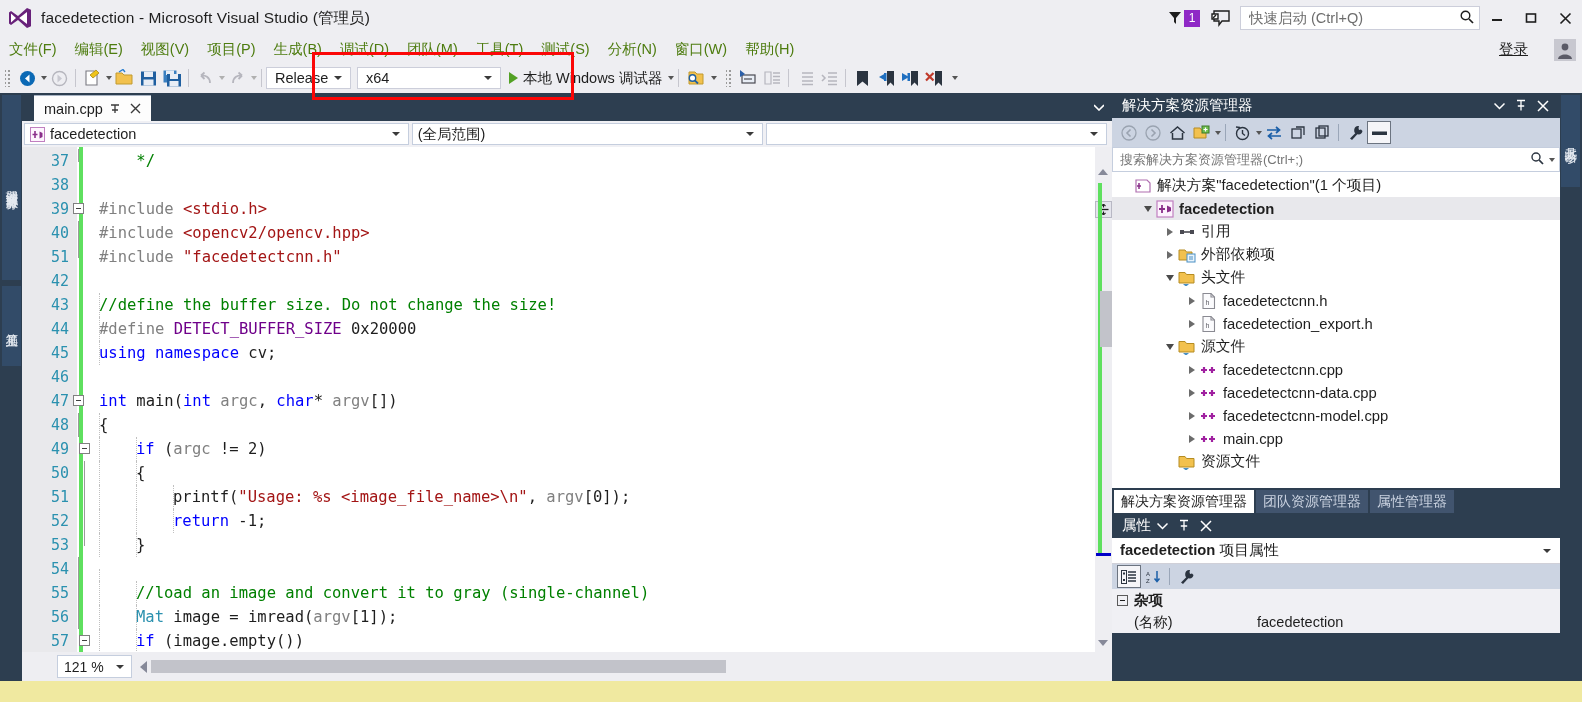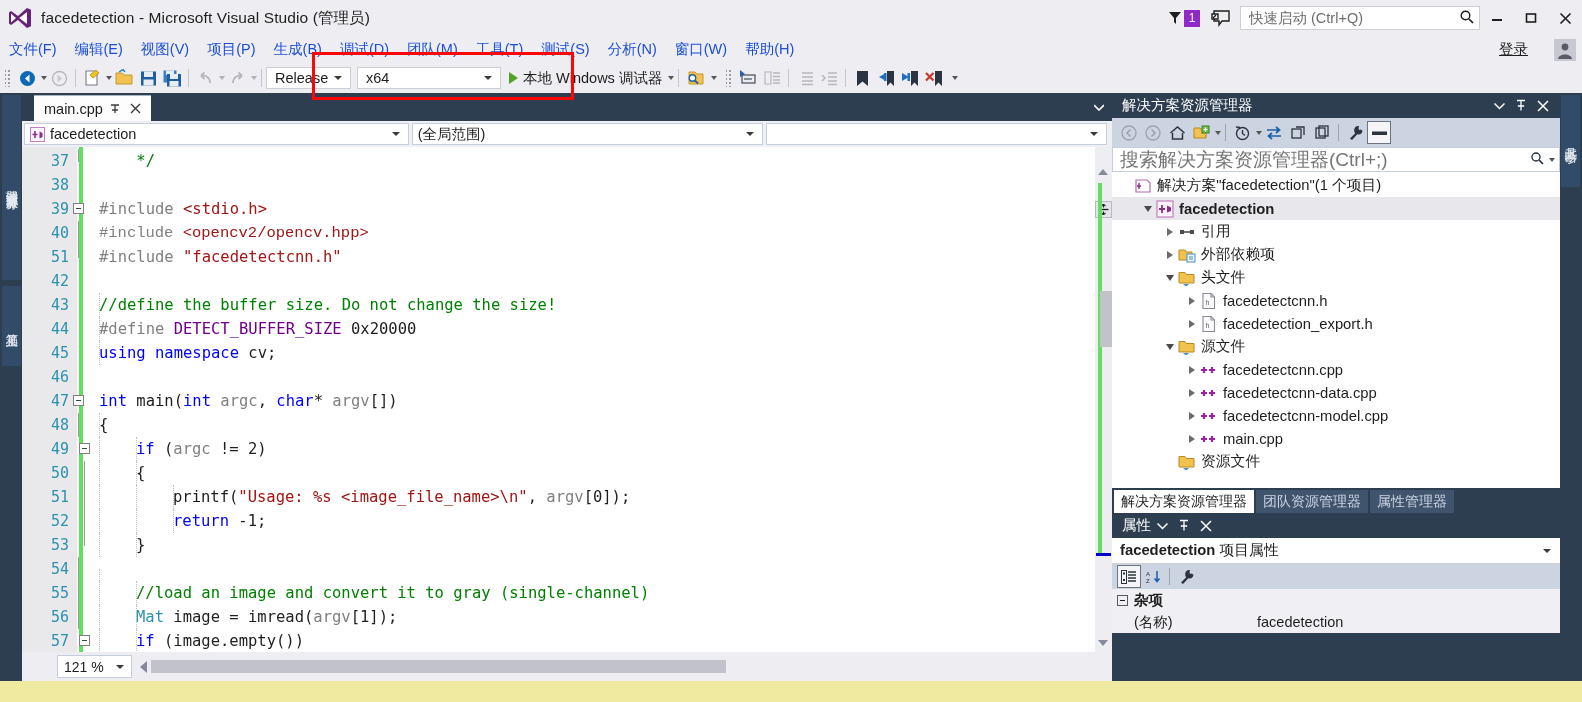--- a/index.html
+++ b/index.html
@@ -49,21 +49,21 @@
     justify-content: center; color: #1e1e1e;
   }
   .win-btn svg { display: block; }
 
   
   #menubar {
     position: absolute; left: 0; top: 36px; width: 1582px; height: 27px;
     background: #eeeef2; display: flex; align-items: center;
   }
   .menu-item {
-    font-size: 14.5px; color: #1d4ed8; padding: 3px 9px; white-space: nowrap;
+    font-size: 14.5px; color: #4d7c0f; padding: 3px 9px; white-space: nowrap;
   }
   #menubar-right { margin-left: auto; display: flex; align-items: center; padding-right: 6px; }
   #signin {
     font-size: 14.5px; color: #1e1e1e; text-decoration: underline; margin-right: 26px;
   }
   #account-icon {
     width: 22px; height: 22px; background: #c8c8d0; position: relative;
   }
 
   
@@ -296,21 +296,21 @@
   }
   .se-btn {
     width: 24px; height: 23px; display: flex; align-items: center;
     justify-content: center; position: relative;
   }
   .se-sep { width: 1px; height: 17px; background: #9aa6b8; margin: 0 4px; }
   .se-btn.active { background: #f5f5f8; border: 1px solid #6c7480; }
   #se-search {
     height: 25px; background: #fff; border: 1px solid #c5cede;
     display: flex; align-items: center; padding: 0 4px 0 7px;
-    font-size: 19px; color: #767676;
+    font-size: 13px; color: #767676;
   }
   #se-search .ss-text { flex: 1; white-space: nowrap; }
   #se-tree {
     background: #fff; height: 316px; overflow: hidden; padding-top: 2px;
     font-size: 14.8px; color: #1e1e1e;
   }
   .trow { height: 23px; display: flex; align-items: center; white-space: nowrap; }
   .texp {
     width: 16px; height: 23px; flex: none; display: flex;
     align-items: center; justify-content: center;
@@ -652,21 +652,21 @@
       </div>
     </div>
 
     <div id="codepane">
       <div id="gutter-bg"></div>
       <div class="changebar"></div>
       <div id="codelines">
           <div class="cline"><span class="lnum">37</span><span class="foldcol"><span class="vline" style="height: 13px;"></span></span><span class="codetext" style="position: relative;"><span style="padding-left: 0px;"><span class="id">    </span><span class="cm">*/</span></span></span></div>
           <div class="cline"><span class="lnum">38</span><span class="foldcol"></span><span class="codetext" style="position: relative;"><span style="padding-left: 0px;"></span></span></div>
           <div class="cline"><span class="lnum">39</span><span class="foldcol"><span class="fold-box"></span></span><span class="codetext" style="position: relative;"><span style="padding-left: 0px;"><span class="pp">#include </span><span class="st">&lt;stdio.h&gt;</span></span></span></div>
-          <div class="cline"><span class="lnum">40</span><span class="foldcol"><span class="vline"></span></span><span class="codetext" style="position: relative; font-family: Liberation Mono, monospace;"><span style="padding-left: 0px;"><span class="pp">#include </span><span class="st">&lt;opencv2/opencv.hpp&gt;</span></span></span></div>
+          <div class="cline"><span class="lnum">40</span><span class="foldcol"><span class="vline"></span></span><span class="codetext" style="position: relative;"><span style="padding-left: 0px;"><span class="pp">#include </span><span class="st">&lt;opencv2/opencv.hpp&gt;</span></span></span></div>
           <div class="cline"><span class="lnum">51</span><span class="foldcol"><span class="vline" style="height: 13px;"></span></span><span class="codetext" style="position: relative;"><span style="padding-left: 0px;"><span class="pp">#include </span><span class="st">"facedetectcnn.h"</span></span></span></div>
           <div class="cline"><span class="lnum">42</span><span class="foldcol"></span><span class="codetext" style="position: relative;"><span style="padding-left: 0px;"></span></span></div>
           <div class="cline"><span class="lnum">43</span><span class="foldcol"></span><span class="codetext" style="position: relative;"><span class="ind-guide" style="left: 0px;"></span><span style="padding-left: 0px; margin-left: 0px;"><span class="cm">//define the buffer size. Do not change the size!</span></span></span></div>
           <div class="cline"><span class="lnum">44</span><span class="foldcol"></span><span class="codetext" style="position: relative;"><span class="ind-guide" style="left: 0px;"></span><span style="padding-left: 0px; margin-left: 0px;"><span class="pp">#define </span><span class="mc">DETECT_BUFFER_SIZE</span><span class="num"> 0x20000</span></span></span></div>
           <div class="cline"><span class="lnum">45</span><span class="foldcol"></span><span class="codetext" style="position: relative;"><span class="ind-guide" style="left: 0px;"></span><span style="padding-left: 0px; margin-left: 0px;"><span class="k">using namespace</span><span class="id"> cv;</span></span></span></div>
           <div class="cline"><span class="lnum">46</span><span class="foldcol"></span><span class="codetext" style="position: relative;"><span style="padding-left: 0px;"></span></span></div>
           <div class="cline"><span class="lnum">47</span><span class="foldcol"><span class="fold-box"></span></span><span class="codetext" style="position: relative;"><span style="padding-left: 0px;"><span class="k">int</span><span class="id"> main(</span><span class="k">int</span><span class="id"> </span><span class="pm">argc</span><span class="id">, </span><span class="k">char</span><span class="id">* </span><span class="pm">argv</span><span class="id">[])</span></span></span></div>
           <div class="cline"><span class="lnum">48</span><span class="foldcol"><span class="vline"></span></span><span class="codetext" style="position: relative;"><span class="ind-guide" style="left: 0px;"></span><span style="padding-left: 0px; margin-left: 0px;"><span class="id">{</span></span></span></div>
           <div class="cline"><span class="lnum">49</span><span class="foldcol"><span class="fold-box" style="left: 10px;"></span></span><span class="codetext" style="position: relative;"><span class="ind-guide" style="left: 0px;"></span><span class="ind-guide" style="left: 37px;"></span><span style="padding-left: 0px; margin-left: 37px;"><span class="k">if</span><span class="id"> (</span><span class="pm">argc</span><span class="id"> != 2)</span></span></span></div>
           <div class="cline"><span class="lnum">50</span><span class="foldcol"><span class="vline" style="left: 15px;"></span></span><span class="codetext" style="position: relative;"><span class="ind-guide" style="left: 0px;"></span><span class="ind-guide" style="left: 37px;"></span><span style="padding-left: 0px; margin-left: 37px;"><span class="id">{</span></span></span></div>

